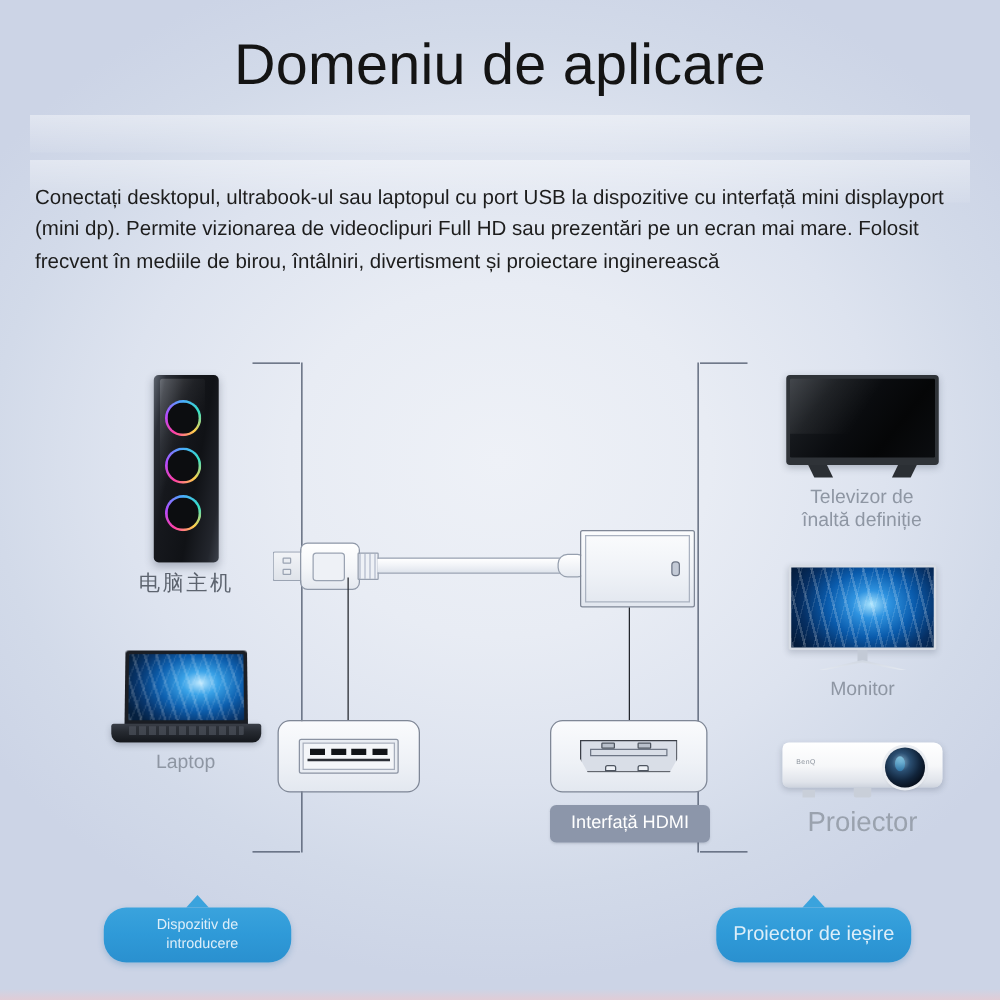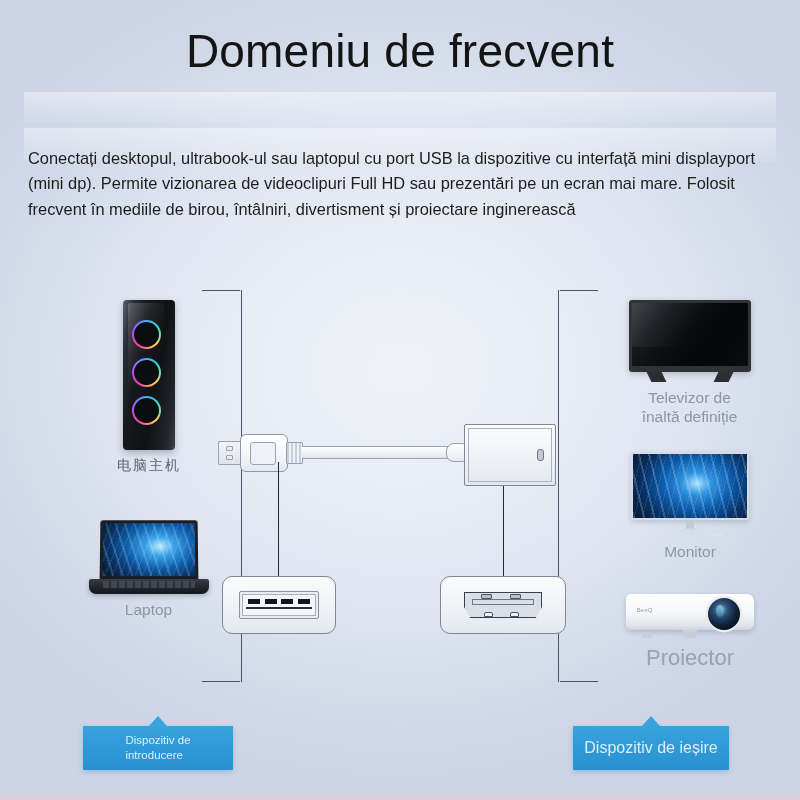--- a/index.html
+++ b/index.html
@@ -87,21 +87,21 @@
 
   
   .device { position: absolute; text-align: center; }
   .device .caption {
     font-size: 15.5px;
     color: #8e96a3;
     line-height: 1.22;
     margin-top: 7px;
     white-space: pre-line;
   }
-  .caption.cn    { color: #5d646f; font-size: 14px; letter-spacing: 2px; }
+  .caption.cn    { color: #5d646f; font-size: 17px; letter-spacing: 2px; }
   .caption.big   { font-size: 22px; color: #9aa2ae; }
 
   
   #pc-tower { left: 84px; top: 300px; width: 130px; }
   .tower-art { position: relative; width: 52px; height: 150px; margin: 0 auto; }
   .tower-body {
     position: absolute; inset: 0;
     border-radius: 4px;
     background: linear-gradient(100deg,#5e6570 0%,#2a2e36 13%,#16181d 32%,#101216 62%,#23262d 88%,#3d424c 100%);
     box-shadow: 0 3px 7px rgba(40,50,70,.30);
@@ -390,45 +390,45 @@
     white-space: pre-line;
     box-shadow: 0 1px 2px rgba(60,70,90,.18);
   }
   #chip-usb  { left: 234px; top: 640px; width: 90px; height: 38px; }
   #chip-hdmi { left: 440px; top: 644px; width: 128px; height: 30px; }
 
   
   .callout {
     position: absolute;
     background: linear-gradient(to bottom,#3aa3dd 0%,#2f9ad8 48%,#2a90cf 100%);
-    border-radius: 1px;
+    border-radius: 18px;
     color: #ddeef9;
     display: flex; align-items: center; justify-content: center;
-    text-align: left;
+    text-align: right;
     white-space: pre-line;
     box-shadow: 0 2px 5px rgba(40,110,170,.28);
   }
   .callout::before {
     content: "";
     position: absolute; top: -10px; left: 50%; margin-left: -9px;
     width: 0; height: 0;
     border-left: 9px solid transparent;
     border-right: 9px solid transparent;
     border-bottom: 10px solid #3aa3dd;
   }
   #callout-in  { left: 83px;  top: 726px; width: 150px; height: 44px; font-size: 11.5px; line-height: 1.3; }
   #callout-out { left: 573px; top: 726px; width: 156px; height: 44px; font-size: 16px; }
 </style>
 </head>
 <body>
 
 <div id="stage">
 
   <div id="header">
-    <h1 id="page-title">Domeniu de frecvent</h1>
+    <h1 id="page-title">Domeniu de aplicare</h1>
   </div>
   <div class="ghost-strip" id="ghost-a"></div>
   <div class="ghost-strip" id="ghost-b"></div>
   <p id="subtitle">Conectați desktopul, ultrabook-ul sau laptopul cu port USB la dispozitive cu interfață mini displayport (mini dp). Permite vizionarea de videoclipuri Full HD sau prezentări pe un ecran mai mare. Folosit frecvent în mediile de birou, întâlniri, divertisment și proiectare inginerească</p>
 
   <div class="bracket" id="bracket-left">
     <span class="stem"></span>
     <span class="tick top"></span>
     <span class="tick bot"></span>
   </div>
@@ -533,19 +533,20 @@
     <div class="hdmi-socket">
       <span class="hdmi-shell"></span>
       <span class="hdmi-pins"></span>
       <span class="hdmi-tab" id="ht-l"></span>
       <span class="hdmi-tab" id="ht-r"></span>
       <span class="hdmi-nub" id="hn-l"></span>
       <span class="hdmi-nub" id="hn-r"></span>
     </div>
   </div>
 
+  <div class="chip" id="chip-hdmi">Interfață HDMI</div>
 
   <div class="callout" id="callout-in">Dispozitiv de
 introducere</div>
-  <div class="callout" id="callout-out">Dispozitiv de ieșire</div>
+  <div class="callout" id="callout-out">Proiector de ieșire</div>
 
   <div id="bottom-tint"></div>
 </div>
 
 </body></html>

